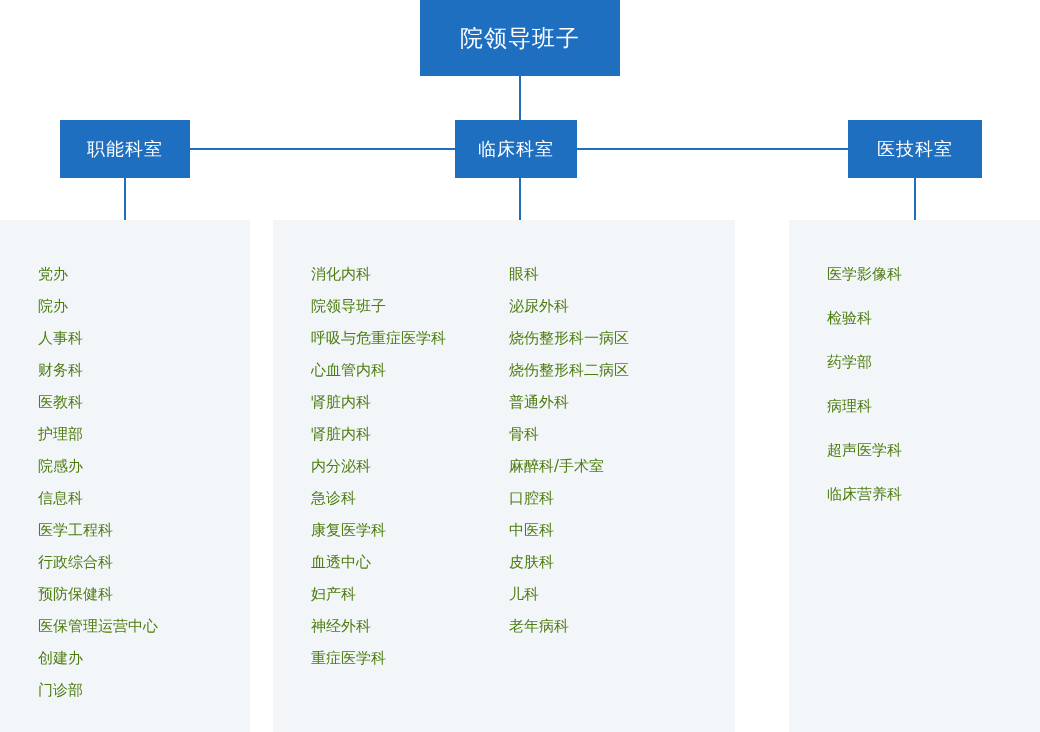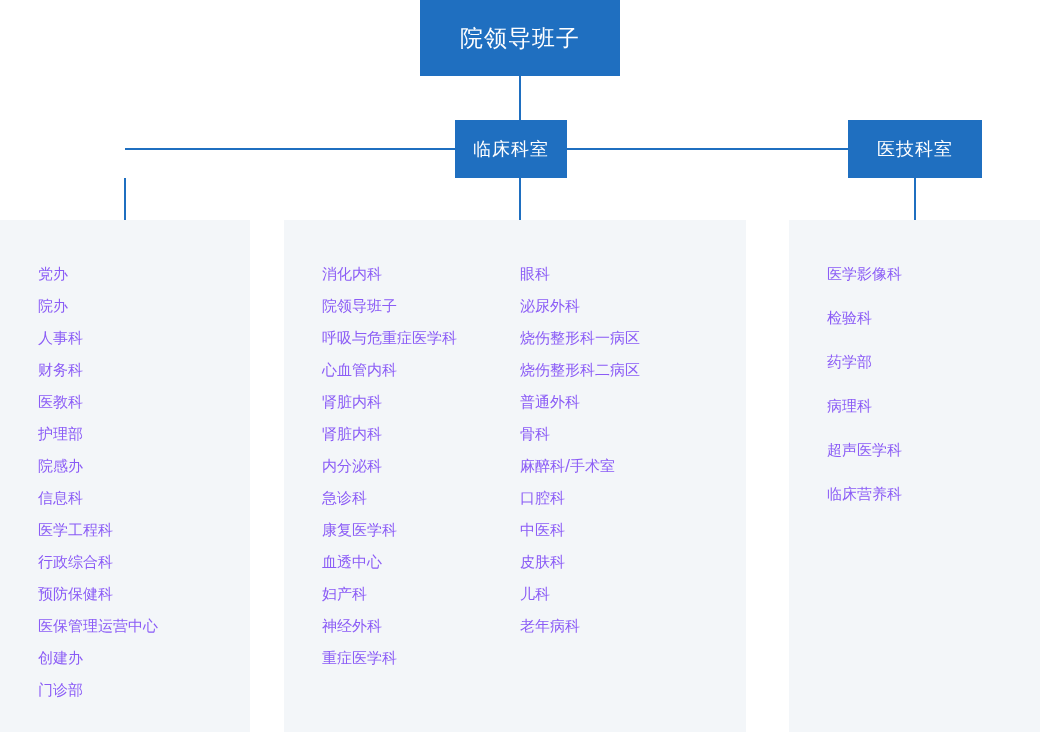--- a/index.html
+++ b/index.html
@@ -50,67 +50,70 @@
     width: 200px;
     height: 76px;
     font-size: 23px;
   }
 
   .node-l1 {
     height: 58px;
     font-size: 18px;
   }
   .node-func  { left: 60px;  top: 120px; width: 130px; }
-  .node-clin  { left: 455px; top: 120px; width: 112px; }
+  .node-clin  { left: 455px; top: 120px; width: 122px; }
   .node-tech  { left: 848px; top: 120px; width: 134px; }
 
   
   .panel {
     position: absolute;
     background: #f3f6f9;
     box-sizing: border-box;
     top: 220px;
   }
   .panel-func { left: 0px;   width: 250px; height: 512px; }
-  .panel-clin { left: 284px; width: 462px; height: 512px; }
+  .panel-clin { left: 273px; width: 462px; height: 512px; }
   .panel-tech { left: 789px; width: 251px; height: 512px; }
 
   .panel-inner {
     display: flex;
     padding: 38px 0 0 0;
   }
   .col {
     display: flex;
     flex-direction: column;
   }
   .col-func { padding-left: 38px; }
   .col-clin-1 { padding-left: 38px; width: 198px; }
   .col-clin-2 { padding-left: 0px; }
   .col-tech { padding-left: 38px; gap: 12px; }
 
   .item {
     font-size: 15px;
-    color: #8b5cf6;
+    color: #4d7c0f;
     line-height: 32px;
     white-space: nowrap;
   }
 </style>
 </head>
 <body>
 
 <div class="canvas">
 
   <div class="node node-root">
     <span>院领导班子</span>
   </div>
 
   <div class="line v-line" style="left:519px; top:60px; height:89px;"></div>
 
   <div class="line h-line" style="left:125px; top:148px; width:790px;"></div>
 
+  <div class="node node-l1 node-func">
+    <span>职能科室</span>
+  </div>
   <div class="node node-l1 node-clin">
     <span>临床科室</span>
   </div>
   <div class="node node-l1 node-tech">
     <span>医技科室</span>
   </div>
 
   <div class="line v-line" style="left:124px; top:178px; height:42px;"></div>
   <div class="line v-line" style="left:519px; top:178px; height:42px;"></div>
   <div class="line v-line" style="left:914px; top:178px; height:42px;"></div>

